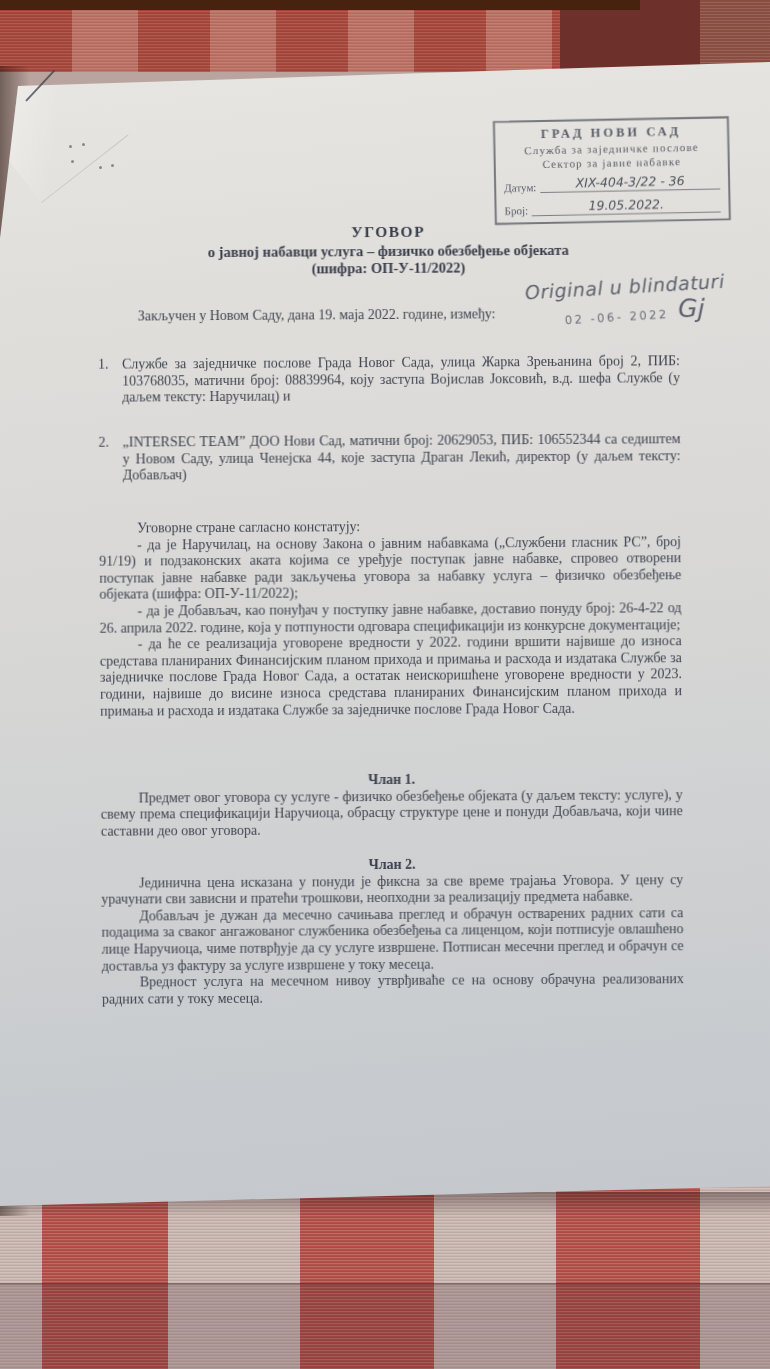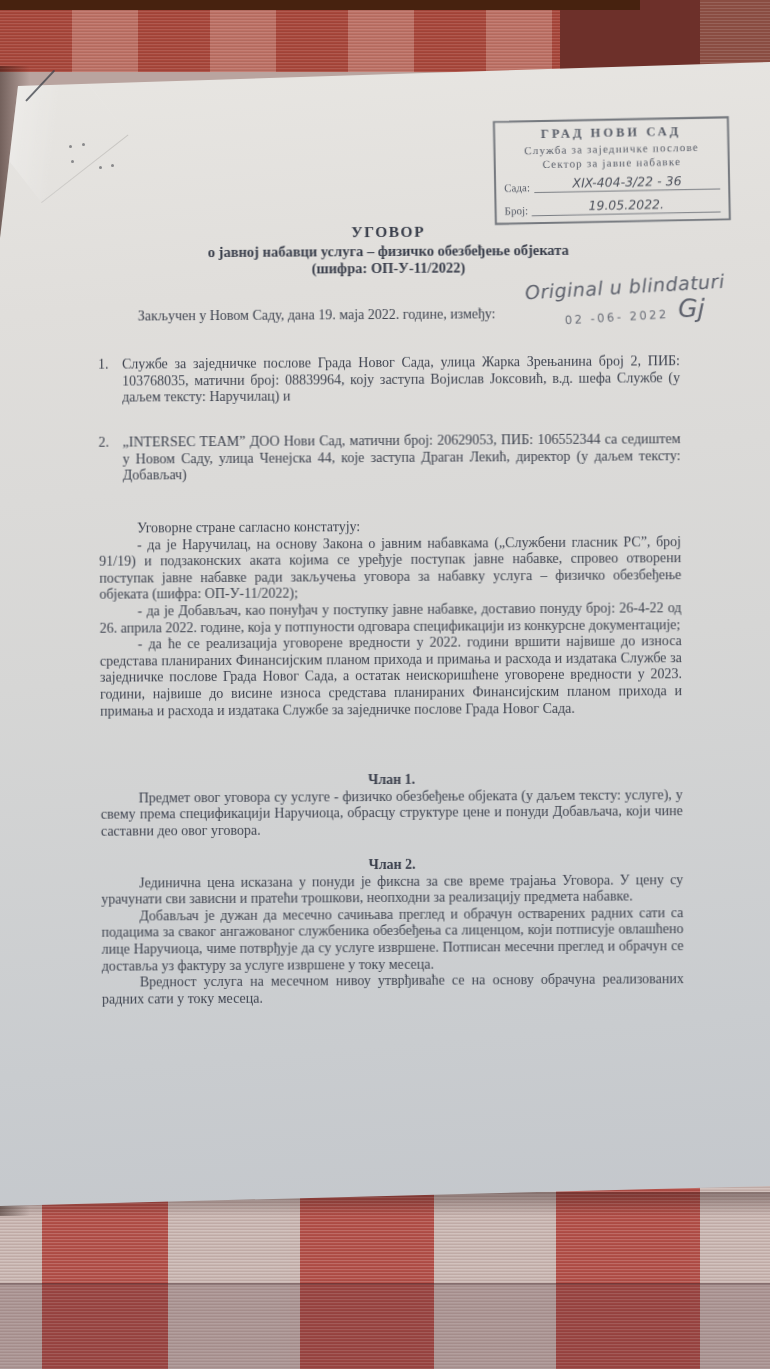--- a/index.html
+++ b/index.html
@@ -107,21 +107,21 @@
   <div class="pen-dot" style="left:99px;top:166px;"></div>
   <div class="pen-dot" style="left:111px;top:164px;"></div>
 
   <div id="doc">
 
     <div id="stamp">
       <div class="stamp-h1">ГРАД НОВИ САД</div>
       <div class="stamp-h2">Служба за заједничке послове</div>
       <div class="stamp-h2">Сектор за јавне набавке</div>
       <div class="stamp-row">
-        <span>Сада:</span>
+        <span>Датум:</span>
         <span class="fill">XIX-404-3/22 - 36</span>
       </div>
       <div class="stamp-row">
         <span>Број:</span>
         <span class="fill">19.05.2022.</span>
       </div>
     </div>
 
     <div id="handnote">
       <div id="handnote-line">Original u blindaturi</div>

